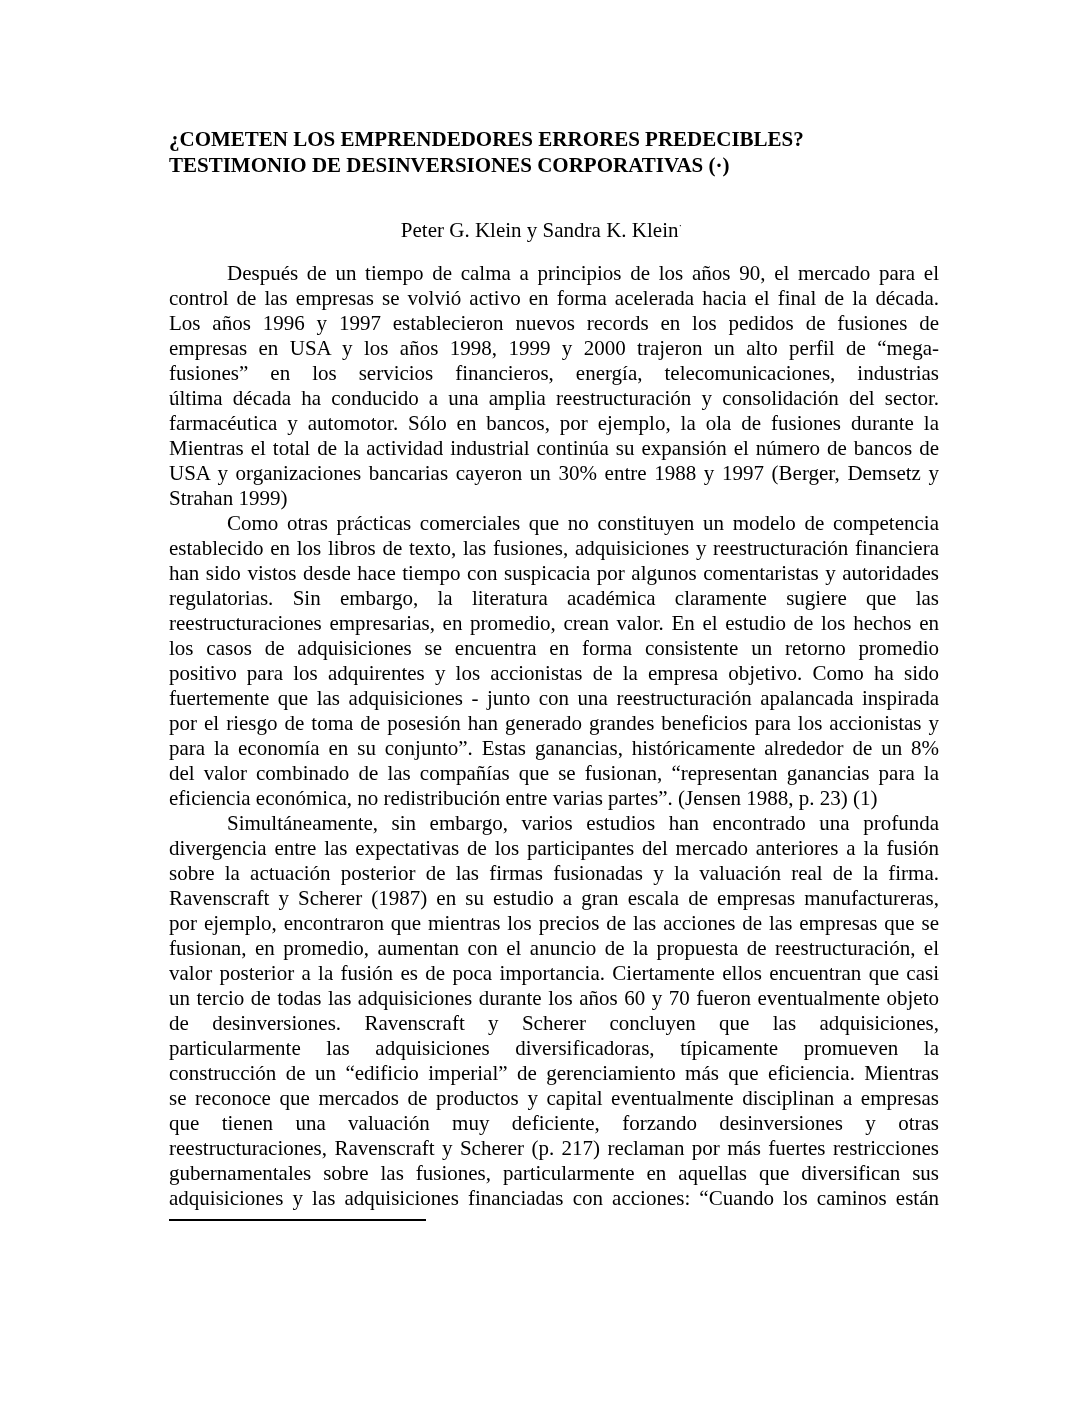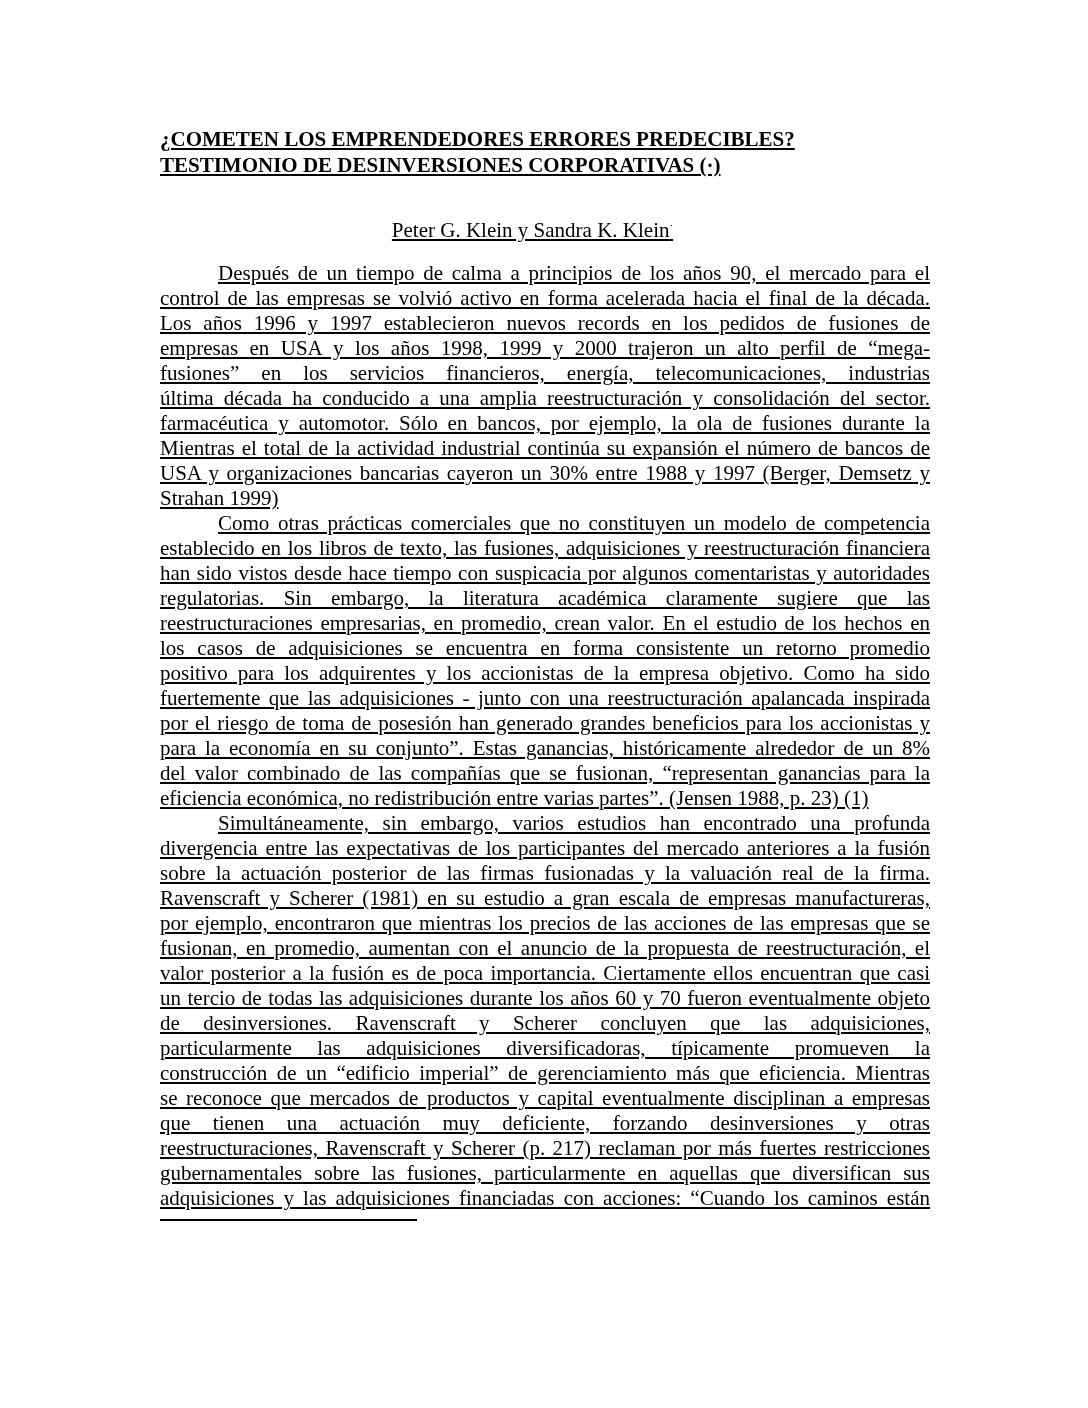--- a/index.html
+++ b/index.html
@@ -8,24 +8,23 @@
   .page {
     position: relative;
     width: 1088px;
     height: 1408px;
     background: #ffffff;
     overflow: hidden;
     margin: 0 auto;
   }
   .content {
     position: absolute;
-    left: 160px;
+    left: 169px;
     top: 0;
     width: 770px;
-    text-decoration: underline;
   }
   .title-block {
     padding-top: 126px;
     font-weight: bold;
     font-size: 21px;
     line-height: 26px;
     text-align: left;
   }
   .byline-row {
     margin-top: 40px;
@@ -91,30 +90,30 @@
         <div class="line">los casos de adquisiciones se encuentra en forma consistente un retorno promedio</div>
         <div class="line">positivo para los adquirentes y los accionistas de la empresa objetivo. Como ha sido</div>
         <div class="line">fuertemente que las adquisiciones - junto con una reestructuración apalancada inspirada</div>
         <div class="line">por el riesgo de toma de posesión han generado grandes beneficios para los accionistas y</div>
         <div class="line">para la economía en su conjunto”. Estas ganancias, históricamente alrededor de un 8%</div>
         <div class="line">del valor combinado de las compañías que se fusionan, “representan ganancias para la</div>
         <div class="line para-last-left">eficiencia económica, no redistribución entre varias partes”. (Jensen 1988, p. 23) (1)</div>
         <div class="line para-first">Simultáneamente, sin embargo, varios estudios han encontrado una profunda</div>
         <div class="line">divergencia entre las expectativas de los participantes del mercado anteriores a la fusión</div>
         <div class="line">sobre la actuación posterior de las firmas fusionadas y la valuación real de la firma.</div>
-        <div class="line">Ravenscraft y Scherer (1981) en su estudio a gran escala de empresas manufactureras,</div>
+        <div class="line">Ravenscraft y Scherer (1987) en su estudio a gran escala de empresas manufactureras,</div>
         <div class="line">por ejemplo, encontraron que mientras los precios de las acciones de las empresas que se</div>
         <div class="line">fusionan, en promedio, aumentan con el anuncio de la propuesta de reestructuración, el</div>
         <div class="line">valor posterior a la fusión es de poca importancia. Ciertamente ellos encuentran que casi</div>
         <div class="line">un tercio de todas las adquisiciones durante los años 60 y 70 fueron eventualmente objeto</div>
         <div class="line">de desinversiones. Ravenscraft y Scherer concluyen que las adquisiciones,</div>
         <div class="line">particularmente las adquisiciones diversificadoras, típicamente promueven la</div>
         <div class="line">construcción de un “edificio imperial” de gerenciamiento más que eficiencia. Mientras</div>
         <div class="line">se reconoce que mercados de productos y capital eventualmente disciplinan a empresas</div>
-        <div class="line">que tienen una actuación muy deficiente, forzando desinversiones y otras</div>
+        <div class="line">que tienen una valuación muy deficiente, forzando desinversiones y otras</div>
         <div class="line">reestructuraciones, Ravenscraft y Scherer (p. 217) reclaman por más fuertes restricciones</div>
         <div class="line">gubernamentales sobre las fusiones, particularmente en aquellas que diversifican sus</div>
         <div class="line">adquisiciones y las adquisiciones financiadas con acciones: “Cuando los caminos están</div>
       </div>
 
     <div class="fn-rule"></div>
 
   </div>
 </div>
 

